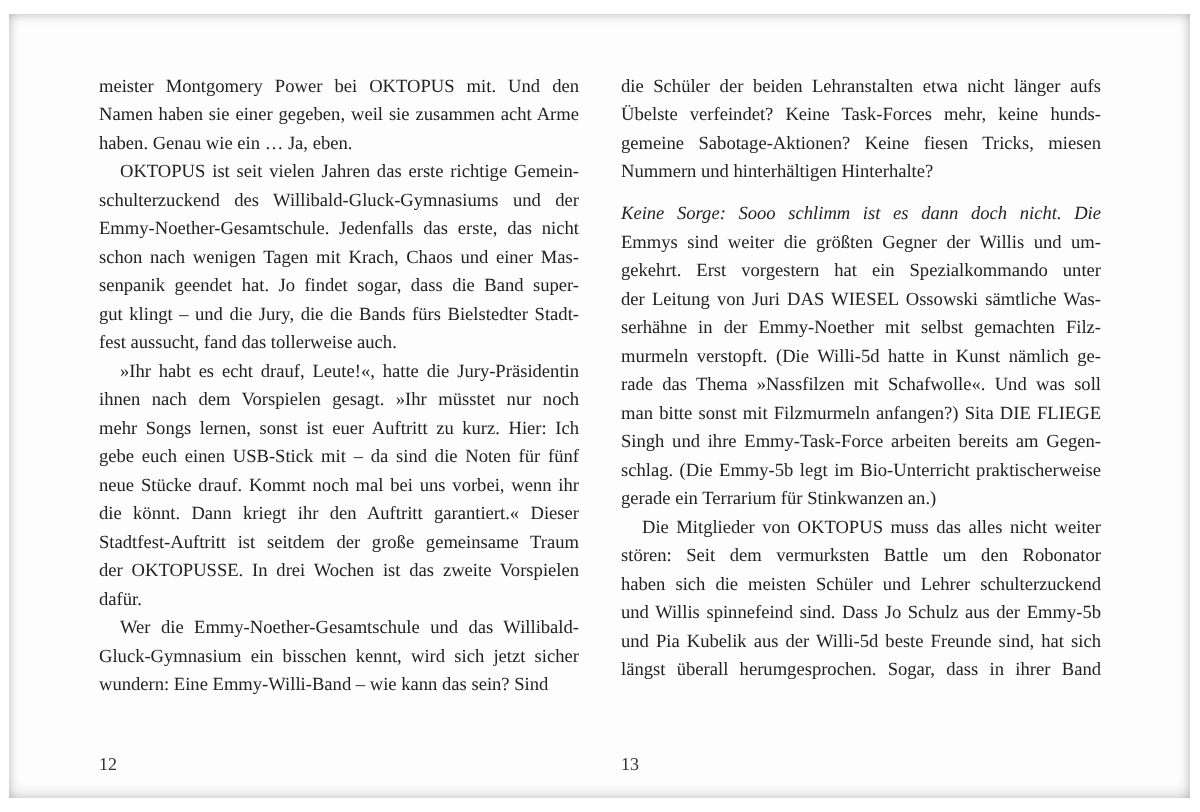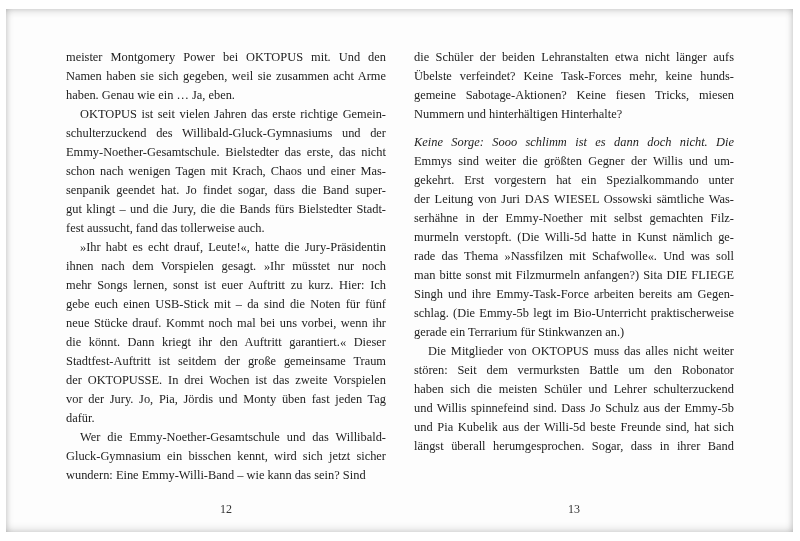--- a/index.html
+++ b/index.html
@@ -35,51 +35,49 @@
     text-align: justify;
     text-align-last: justify;
   }
   .line.last   { text-align-last: left; }
   .line.indent { text-indent: 14px; }
   .line.space-before { margin-top: 9px; font-style: italic; }
   .page-number {
     position: absolute;
     top: 452px;
     left: 0; right: 0;
-    text-align: center;
     font-size: 12px;
     color: #333333;
   }
 </style>
 </head>
 <body>
 
 <div class="scan"></div>
 
 <div class="page left">
   <div class="text-block">
       <div class="line">meister Montgomery Power bei OKTOPUS mit. Und den</div>
-      <div class="line">Namen haben sie sich gegeben, weil sie zusammen acht Arme</div>
+      <div class="line">Namen haben sie einer gegeben, weil sie zusammen acht Arme</div>
       <div class="line last">haben. Genau wie ein … Ja, eben.</div>
       <div class="line indent">OKTOPUS ist seit vielen Jahren das erste richtige Gemein-</div>
       <div class="line">schulterzuckend des Willibald-Gluck-Gymnasiums und der</div>
-      <div class="line">Emmy-Noether-Gesamtschule. Bielstedter das erste, das nicht</div>
+      <div class="line">Emmy-Noether-Gesamtschule. Jedenfalls das erste, das nicht</div>
       <div class="line">schon nach wenigen Tagen mit Krach, Chaos und einer Mas-</div>
       <div class="line">senpanik geendet hat. Jo findet sogar, dass die Band super-</div>
       <div class="line">gut klingt – und die Jury, die die Bands fürs Bielstedter Stadt-</div>
       <div class="line last">fest aussucht, fand das tollerweise auch.</div>
       <div class="line indent">»Ihr habt es echt drauf, Leute!«, hatte die Jury-Präsidentin</div>
       <div class="line">ihnen nach dem Vorspielen gesagt. »Ihr müsstet nur noch</div>
       <div class="line">mehr Songs lernen, sonst ist euer Auftritt zu kurz. Hier: Ich</div>
       <div class="line">gebe euch einen USB-Stick mit – da sind die Noten für fünf</div>
       <div class="line">neue Stücke drauf. Kommt noch mal bei uns vorbei, wenn ihr</div>
       <div class="line">die könnt. Dann kriegt ihr den Auftritt garantiert.« Dieser</div>
       <div class="line">Stadtfest-Auftritt ist seitdem der große gemeinsame Traum</div>
       <div class="line">der OKTOPUSSE. In drei Wochen ist das zweite Vorspielen</div>
-      <div class="line">vor der Jury. Jo, Pia, Jördis und Monty üben fast jeden Tag</div>
       <div class="line last">dafür.</div>
       <div class="line indent">Wer die Emmy-Noether-Gesamtschule und das Willibald-</div>
       <div class="line">Gluck-Gymnasium ein bisschen kennt, wird sich jetzt sicher</div>
       <div class="line last">wundern: Eine Emmy-Willi-Band – wie kann das sein? Sind</div>
     </div>
   <div class="page-number">12</div>
 </div>
 
 <div class="page right">
   <div class="text-block">

